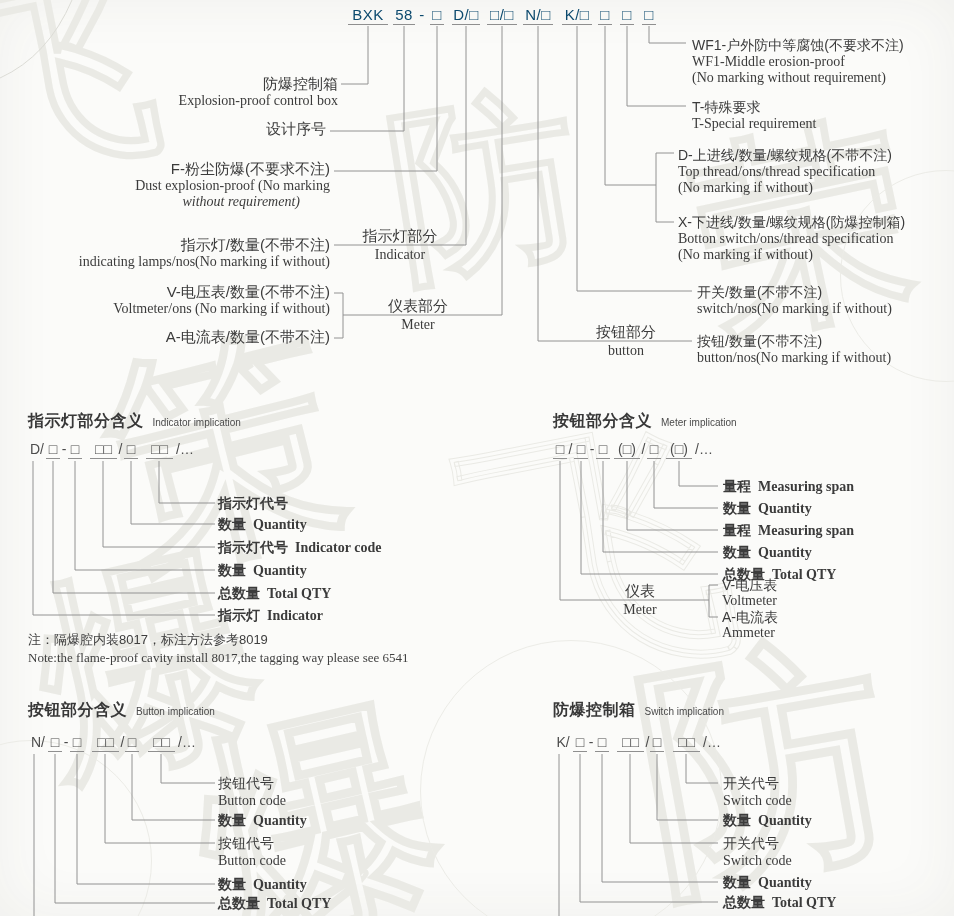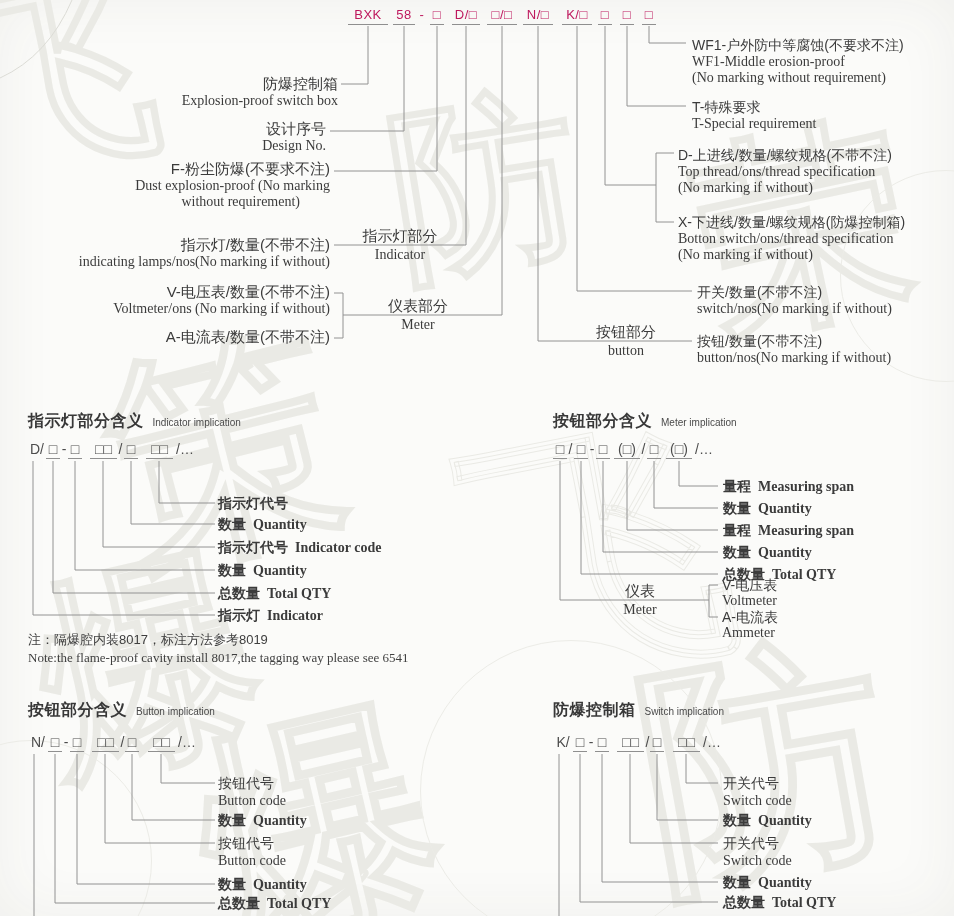--- a/index.html
+++ b/index.html
@@ -10,22 +10,22 @@
   .en{font-family:"Liberation Serif","DejaVu Serif",serif;}
   
   .wm{position:absolute;z-index:1;color:transparent;-webkit-text-stroke:1px #eaeae5;
       font-family:"Liberation Sans",sans-serif;font-weight:bold;pointer-events:none;}
   .wmc{position:absolute;z-index:1;border:1px solid #ecece7;border-radius:50%;pointer-events:none;}
   
   svg.connectors{position:absolute;left:0;top:0;z-index:2;}
   svg.connectors path{fill:none;stroke:#929292;stroke-width:1;}
   svg.connectors path.curl{stroke:#dcdcd6;}
   
-  .mtok{position:absolute;top:6px;height:17px;text-align:center;font-size:13px;line-height:17px;
-        color:#be185d;letter-spacing:.5px;z-index:3;}
+  .mtok{position:absolute;top:6px;height:17px;text-align:center;font-size:15px;line-height:17px;
+        color:#0c4a6e;letter-spacing:.5px;z-index:3;}
   .ftok{position:absolute;height:16px;text-align:center;font-size:14px;line-height:16px;
         color:#4c4c4c;z-index:3;}
   .u{border-bottom:1px solid #8f8f8f;padding-bottom:1px;}
   
   .callout-l{position:absolute;text-align:right;z-index:3;}
   .callout-r{position:absolute;text-align:left;z-index:3;}
   .callout-l .zh,.callout-r .zh{display:block;font-size:15px;line-height:18px;white-space:nowrap;}
   .callout-l .en,.callout-r .en{display:block;font-size:14px;line-height:16px;white-space:nowrap;}
   .callout-r .zh{font-size:14px;}
   
@@ -125,30 +125,29 @@
     <span class="mtok u zh" style="left:487px;width:30px;">□/□</span>
     <span class="mtok u zh" style="left:523px;width:30px;">N/□</span>
     <span class="mtok u zh" style="left:562px;width:30px;">K/□</span>
     <span class="mtok u zh" style="left:598px;width:14px;">□</span>
     <span class="mtok u zh" style="left:620px;width:14px;">□</span>
     <span class="mtok u zh" style="left:642px;width:14px;">□</span>
   </div>
 
   <div class="callout-l" style="left:0;top:75px;width:338px;">
     <span class="zh">防爆控制箱</span>
-    <span class="en">Explosion-proof switch box</span>
+    <span class="en">Explosion-proof control box</span>
   </div>
   <div class="callout-l" style="left:0;top:120px;width:326px;">
     <span class="zh">设计序号</span>
-    <span class="en">Design No.</span>
   </div>
   <div class="callout-l" style="left:0;top:160px;width:330px;">
     <span class="zh">F-粉尘防爆(不要求不注)</span>
     <span class="en">Dust explosion-proof (No marking</span>
-    <span class="en" style="padding-right:30px;">without requirement)</span>
+    <span class="en" style="padding-right:30px;font-style:italic;">without requirement)</span>
   </div>
   <div class="callout-l" style="left:0;top:283px;width:330px;">
     <span class="zh">V-电压表/数量(不带不注)</span>
     <span class="en">Voltmeter/ons (No marking if without)</span>
   </div>
   <div class="callout-l" style="left:0;top:236px;width:330px;">
     <span class="zh">指示灯/数量(不带不注)</span>
     <span class="en">indicating lamps/nos(No marking if without)</span>
   </div>
   <div class="callout-l" style="left:0;top:328px;width:330px;">

